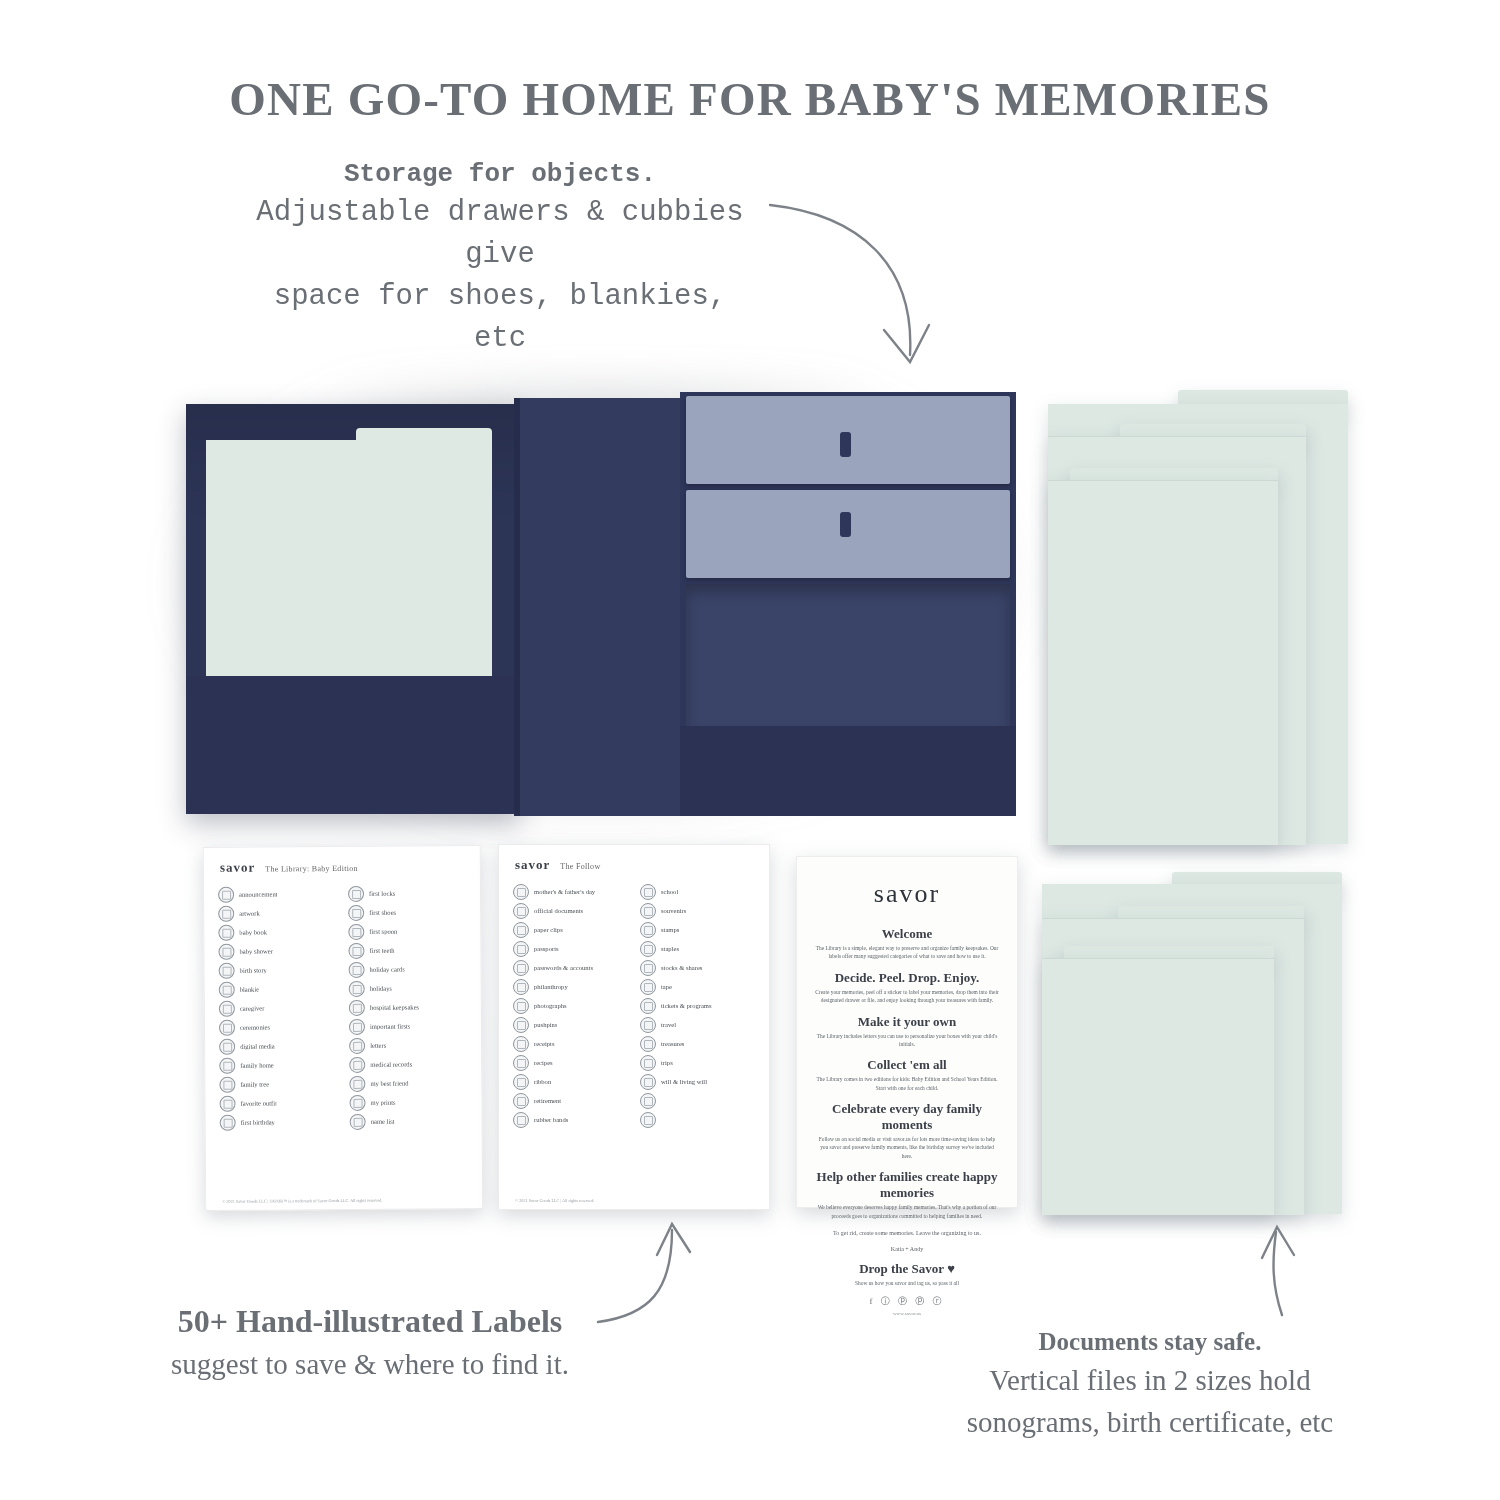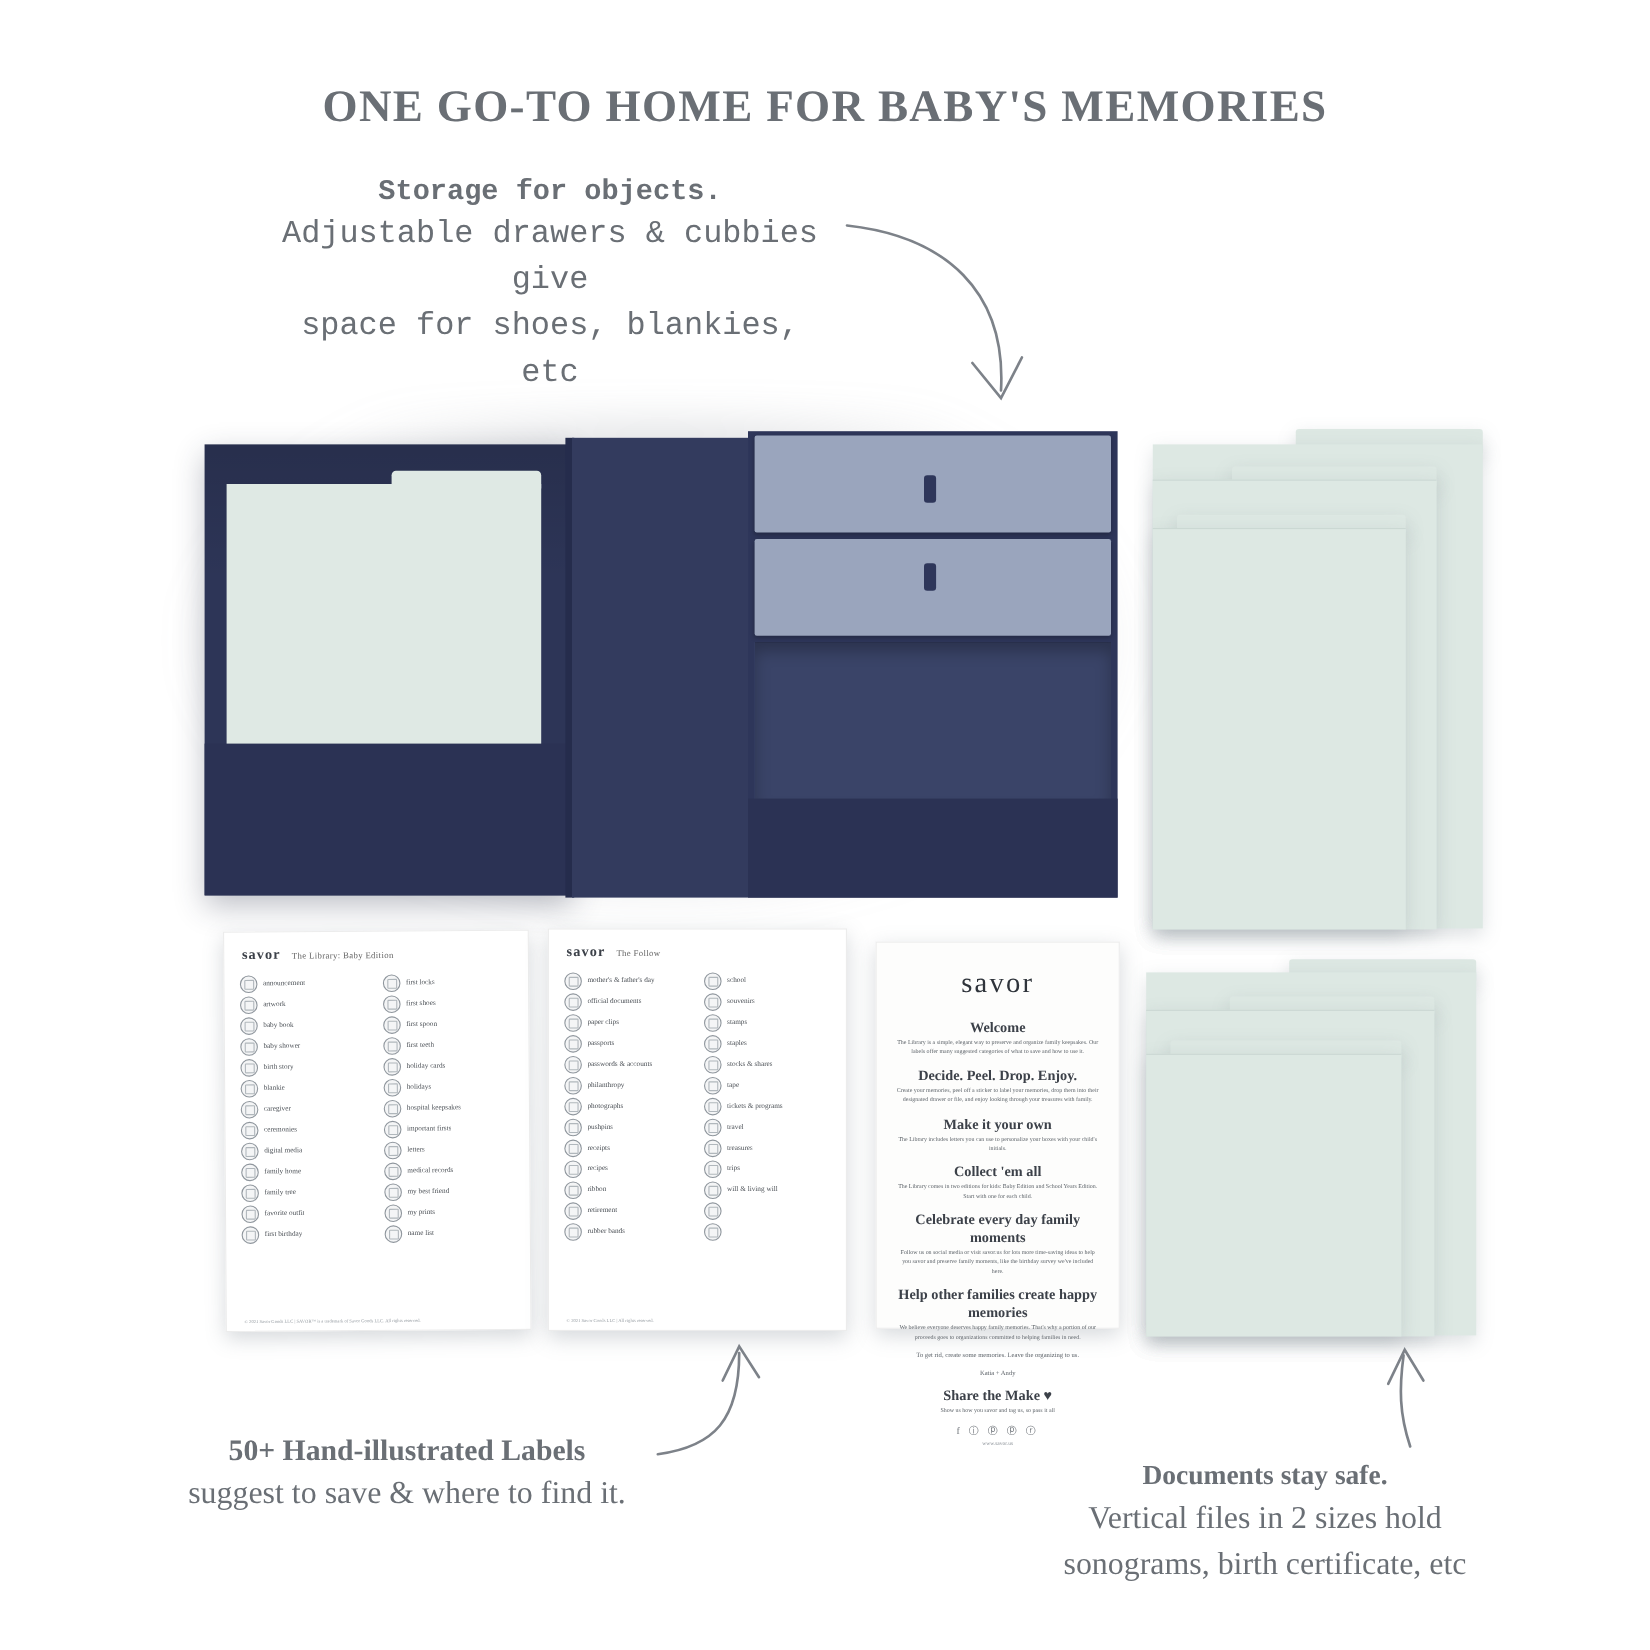--- a/index.html
+++ b/index.html
@@ -24,21 +24,21 @@
 
   
   .headline {
     position: absolute;
     top: 72px;
     left: 0;
     width: 1500px;
     text-align: center;
     font-family: "Liberation Serif", serif;
     font-weight: bold;
-    font-size: 41px;
+    font-size: 47px;
     letter-spacing: 1.2px;
     color: #6a6f75;
   }
 
   
   .callout {
     position: absolute;
     color: #6a6f75;
   }
   .callout .bold-line {
@@ -58,21 +58,21 @@
     width: 520px;
     text-align: center;
     font-family: Liberation Mono, monospace;
   }
   #callout-labels {
     left: 110px;
     top: 1300px;
     width: 520px;
     text-align: center;
   }
-  #callout-labels .bold-line { font-size: 27px; }
+  #callout-labels .bold-line { font-size: 32px; }
   #callout-docs {
     left: 890px;
     top: 1325px;
     width: 520px;
     text-align: center;
   }
   #callout-docs .bold-line { font-size: 25px; }
 
   
   .arrow-svg { position: absolute; overflow: visible; }
@@ -627,21 +627,21 @@
       <div class="w-h">Make it your own</div>
       <div class="w-p">The Library includes letters you can use to personalize your boxes with your child's initials.</div>
       <div class="w-h">Collect 'em all</div>
       <div class="w-p">The Library comes in two editions for kids: Baby Edition and School Years Edition. Start with one for each child.</div>
       <div class="w-h">Celebrate every day family moments</div>
       <div class="w-p">Follow us on social media or visit savor.us for lots more time-saving ideas to help you savor and preserve family moments, like the birthday survey we've included here.</div>
       <div class="w-h">Help other families create happy memories</div>
       <div class="w-p">We believe everyone deserves happy family memories. That's why a portion of our proceeds goes to organizations committed to helping families in need.</div>
       <div class="w-sign">To get rid, create some memories. Leave the organizing to us.</div>
       <div class="w-sign">Katia + Andy</div>
-      <div class="w-h">Share the Make ♥</div>
+      <div class="w-h">Drop the Savor ♥</div>
       <div class="w-p">Show us how you savor and tag us, so pass it all</div>
       <div class="w-social">f ⓘ ⓟ ⓟ ⓡ</div>
       <div class="w-url">www.savor.us</div>
     </div>
   </div>
 
   <div class="callout" id="callout-storage">
     <div class="bold-line">Storage for objects.</div>
     <div class="body-line">Adjustable drawers &amp; cubbies give</div>
     <div class="body-line">space for shoes, blankies, etc</div>

